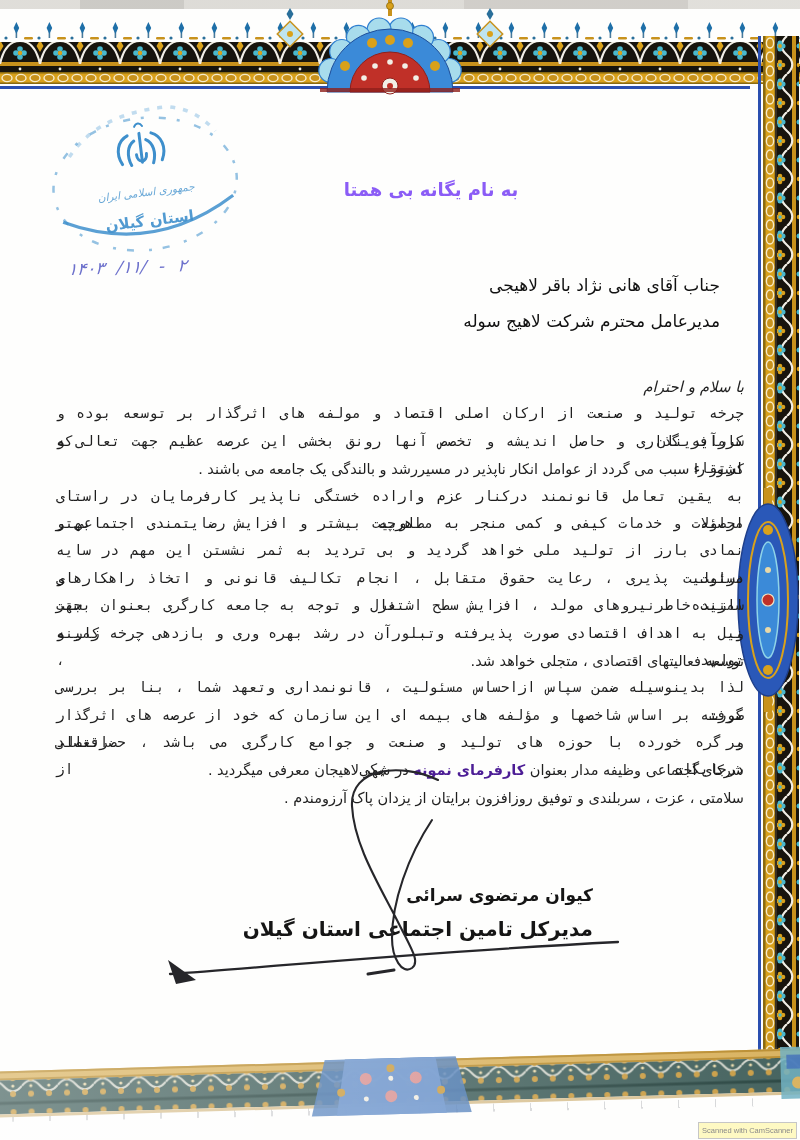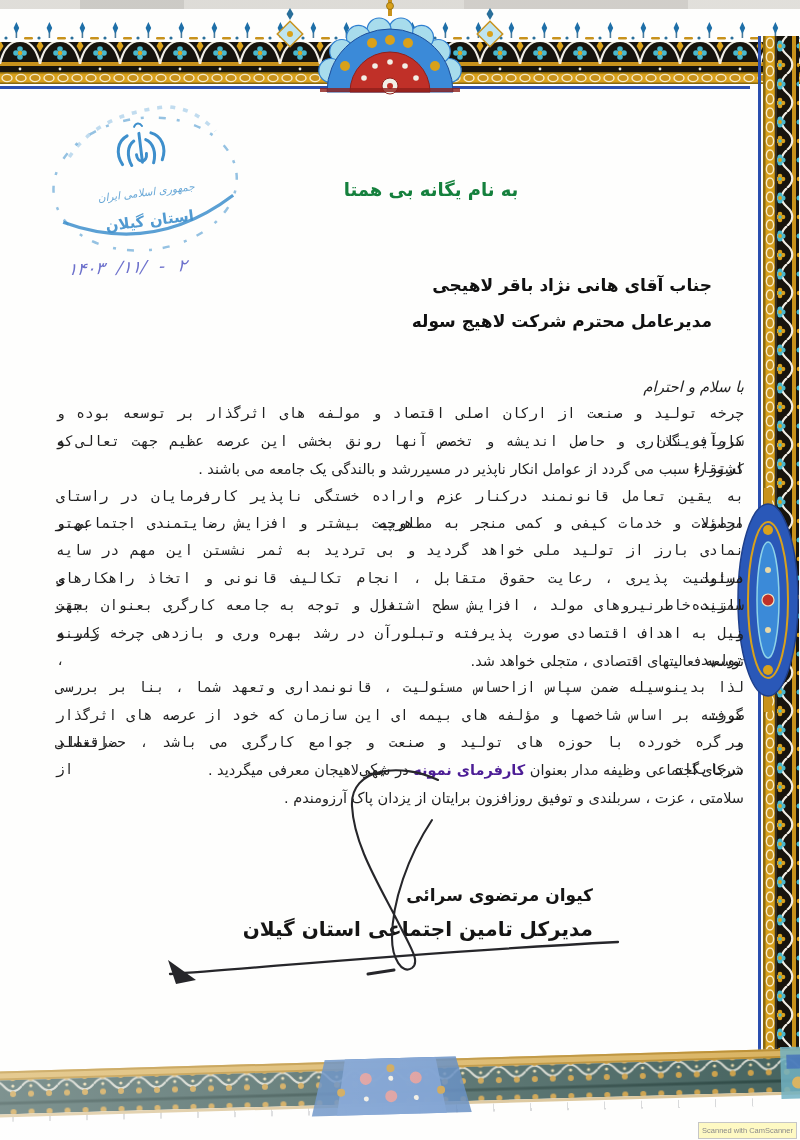--- a/index.html
+++ b/index.html
@@ -8,23 +8,23 @@
     overflow:hidden;font-family:"DejaVu Sans",sans-serif;color:#1f1f1f;
   }
   .abs{position:absolute;}
   .fa{direction:rtl;}
   
   .scan-strip{left:0;top:0;width:800px;height:9px;
     background:linear-gradient(90deg,#dcdad5 0 10%,#c7c5c0 10% 23%,#dad8d3 23% 58%,#ccc9c4 58% 86%,#dedcd7 86%);
     opacity:.9;}
   
   .bismillah{left:296px;top:179px;width:270px;text-align:center;
-    font-size:18px;font-weight:bold;color:#15803d;}
-  .recipient{right:88px;top:267px;text-align:right;font-size:17px;
-    font-weight:bold;line-height:36px;color:#111;}
+    font-size:18px;font-weight:bold;color:#8b5cf6;}
+  .recipient{right:80px;top:267px;text-align:right;font-size:17px;
+    font-weight:normal;line-height:36px;color:#111;}
   .bodyblock{left:56px;top:374px;width:688px;}
   .body-line{height:27.4px;font-size:14.5px;line-height:27.4px;
     text-align:justify;white-space:normal;overflow:visible;}
   .just{text-align-last:justify;font-family:Liberation Mono, monospace;}
   .endp{text-align:right;}
   .salut{text-align:right;font-size:15px;height:27.4px;line-height:27.4px;font-style:italic;}
   .award-bold{font-weight:bold;color:#4c1d95;}
   .signature-block{right:207px;top:878px;text-align:right;font-weight:bold;
     color:#151515;line-height:34px;}
   .sig-name{font-size:17px;}

